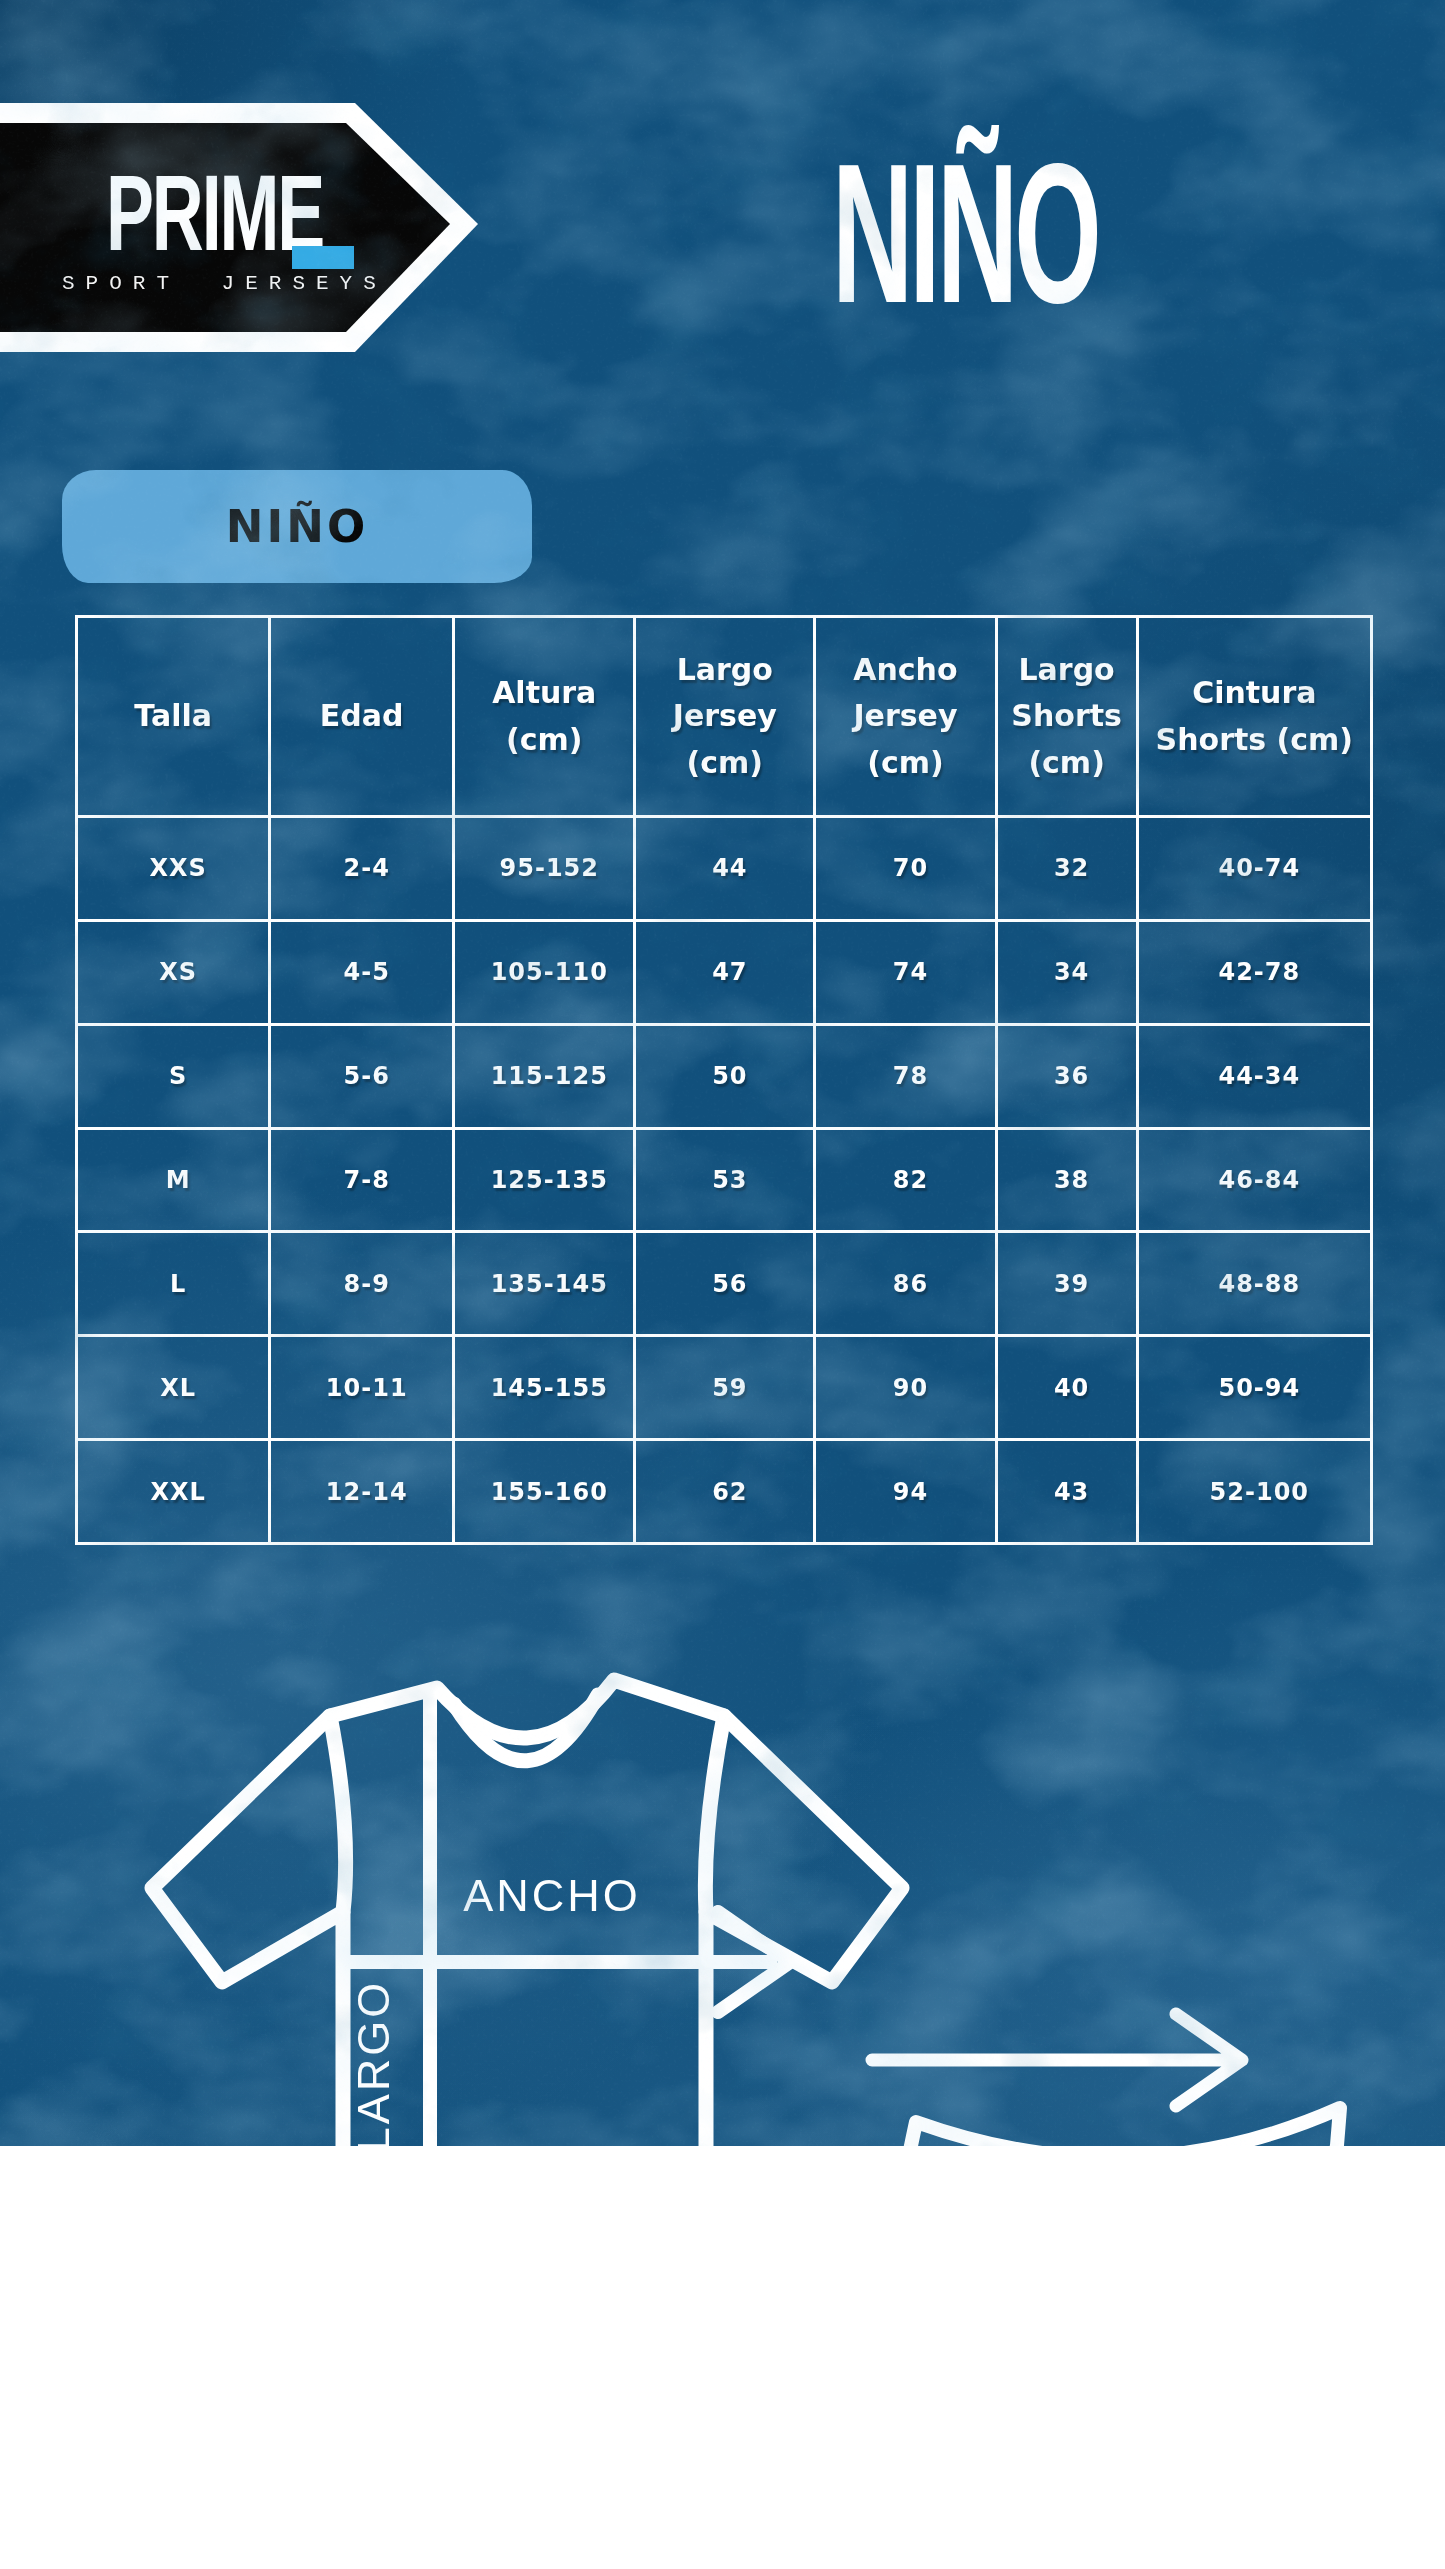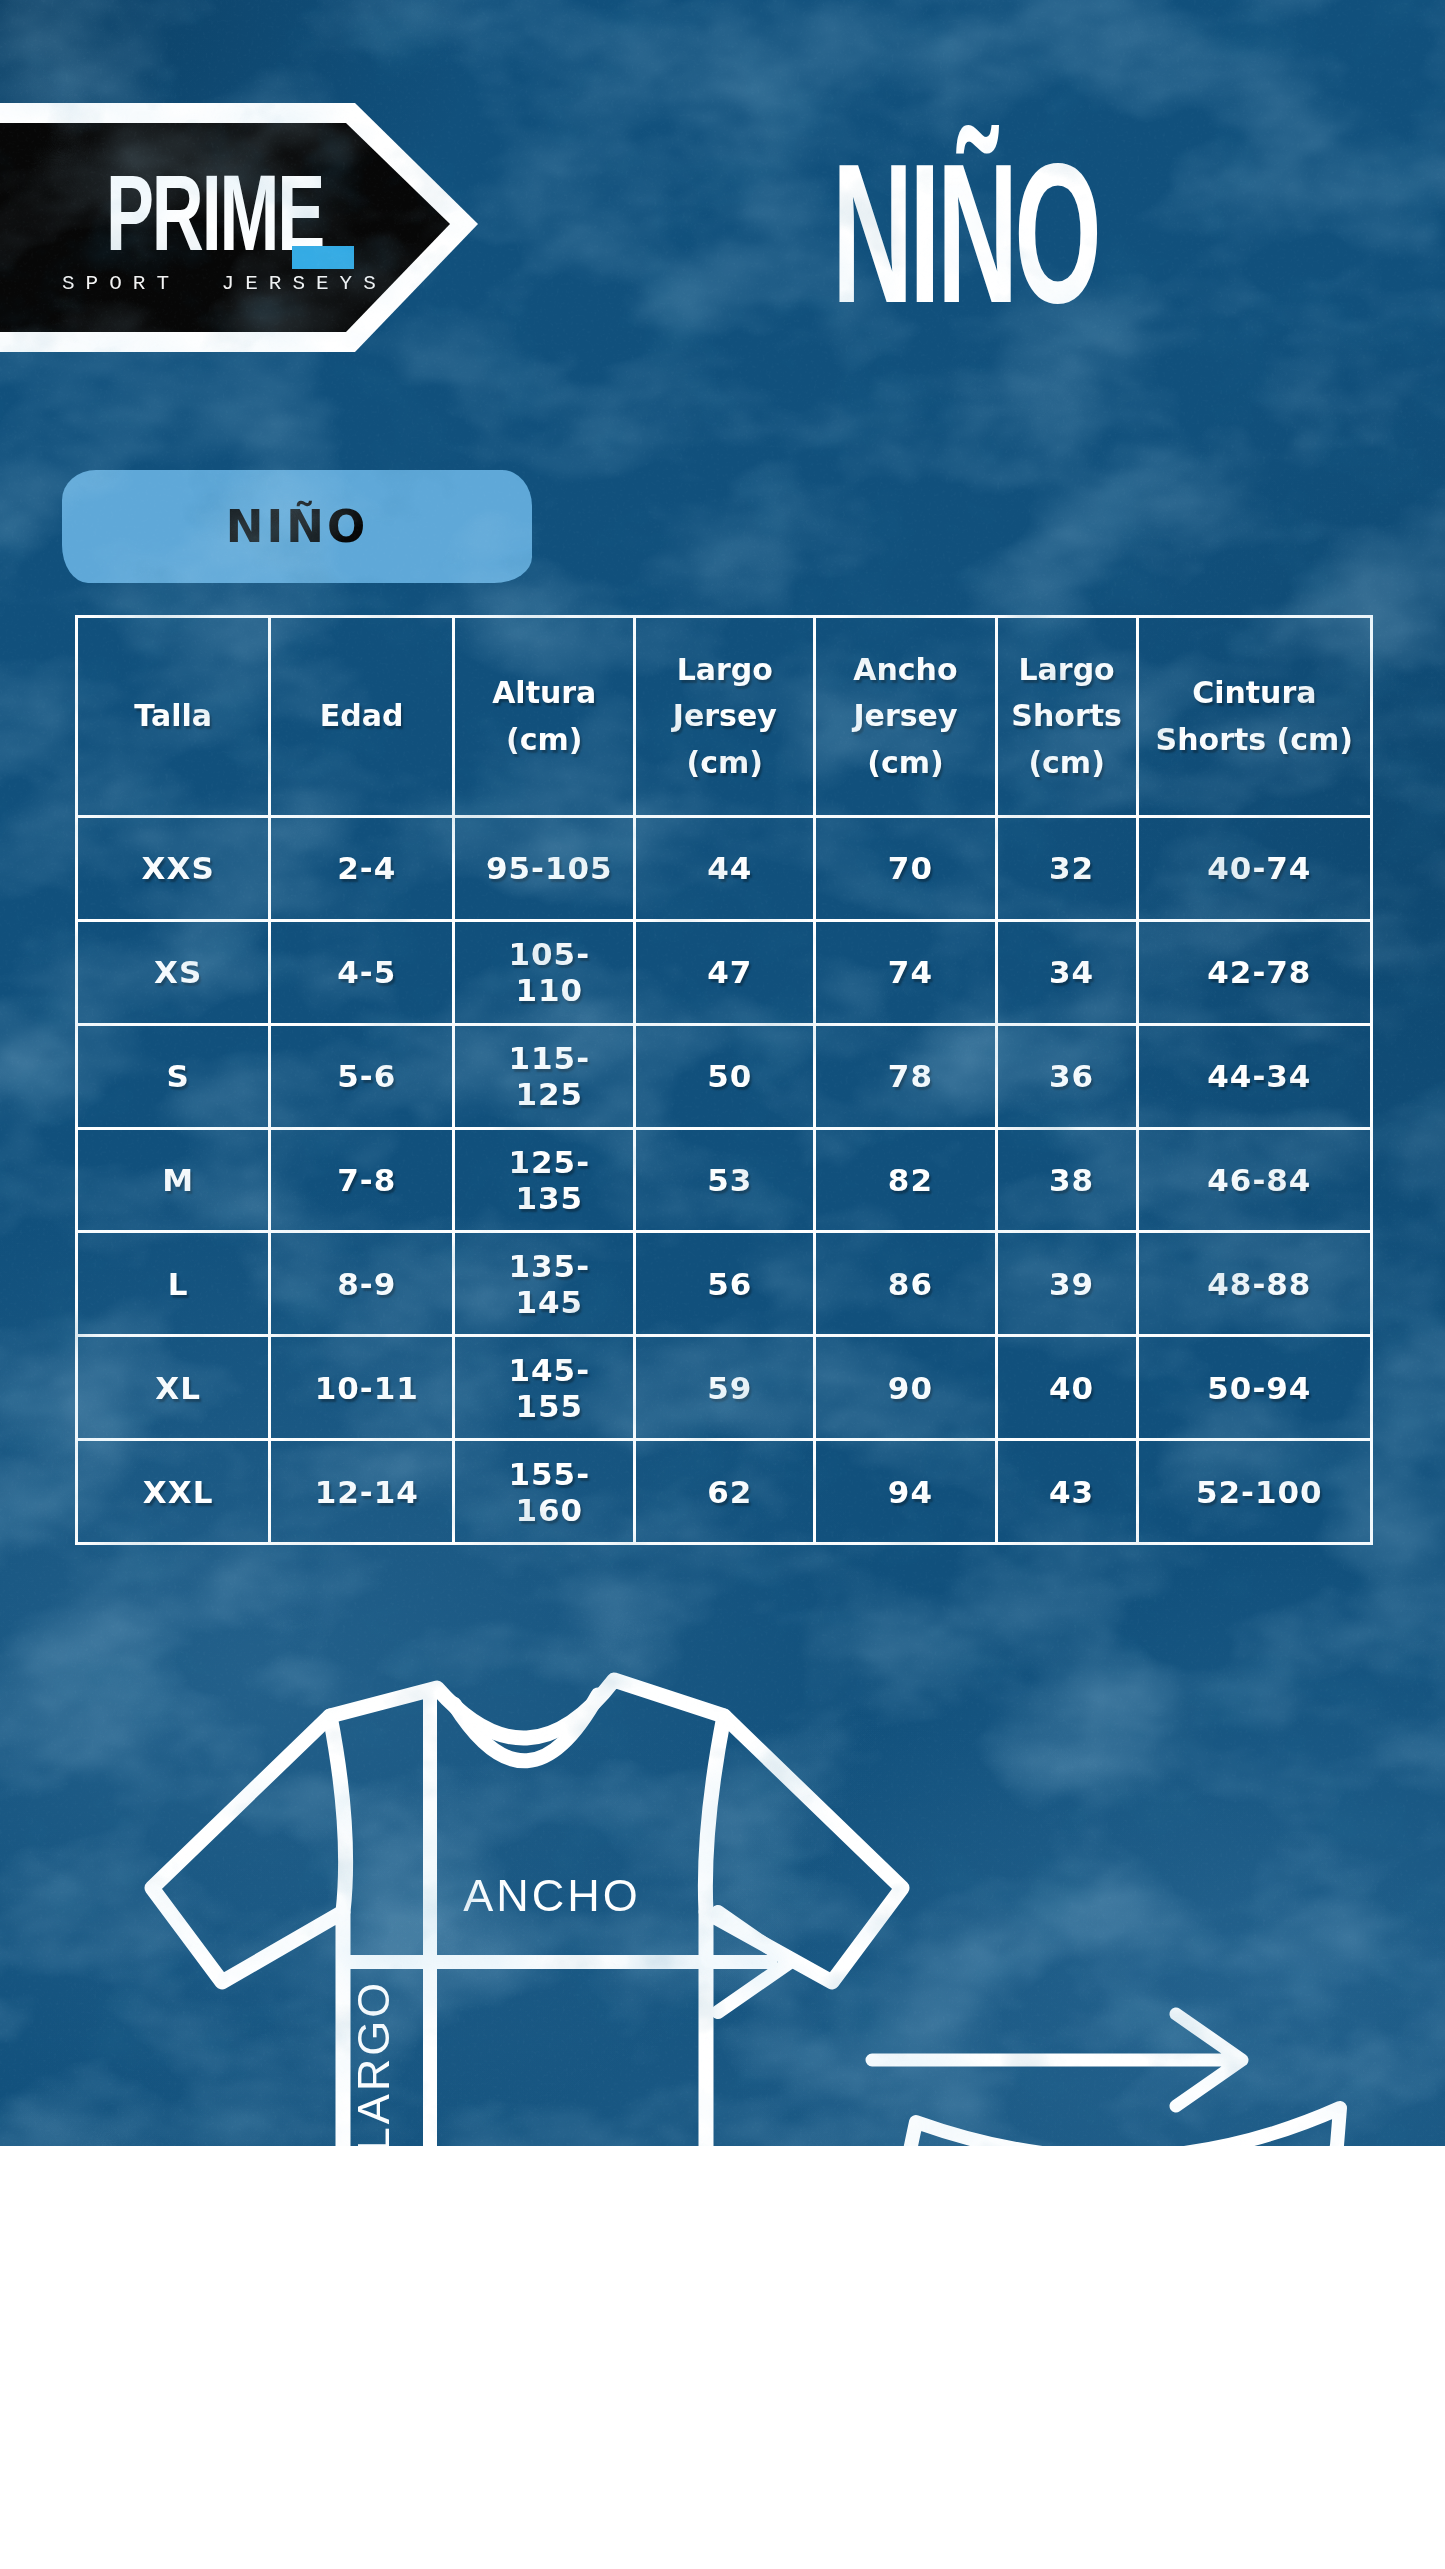--- a/index.html
+++ b/index.html
@@ -64,21 +64,21 @@
   }
   .tr { display:contents; }
   #size-table .cell {
     display:flex; align-items:center; justify-content:center; text-align:center;
     color:#ffffff; border-left:3px solid #ffffff; border-top:3px solid #ffffff;
     padding:4px 10px;
     text-shadow:2px 3px 2px rgba(0,0,0,0.30);
   }
   #size-table .tr .cell:first-child { border-left:none; }
   #size-table .tr.head .cell { border-top:none; font-size:30px; font-weight:bold; line-height:1.55; }
-  #size-table .tr.body .cell { font-size:31px; font-weight:bold; letter-spacing:1px;padding-left:20px; }
+  #size-table .tr.body .cell { font-size:24px; font-weight:bold; letter-spacing:1px;padding-left:20px; }
 
   
   svg.diagram { overflow:visible; }
   .mlabel {
     color:#ffffff; font-family:"Liberation Sans", sans-serif;
     text-align:center; font-size:45px; letter-spacing:3px; font-weight:400;
   }
   .rot { transform:rotate(-90deg); transform-origin:center center; }
 
   
@@ -110,21 +110,21 @@
       <div class="cell">Altura (cm)</div>
       <div class="cell">Largo Jersey (cm)</div>
       <div class="cell">Ancho Jersey (cm)</div>
       <div class="cell">Largo Shorts (cm)</div>
       <div class="cell">Cintura Shorts (cm)</div>
     </div>
 
     <div class="tr body">
       <div class="cell">XXS</div>
       <div class="cell">2-4</div>
-      <div class="cell">95-105</div>
+      <div class="cell">95-152</div>
       <div class="cell">44</div>
       <div class="cell">70</div>
       <div class="cell">32</div>
       <div class="cell">40-74</div>
     </div>
     <div class="tr body">
       <div class="cell">XS</div>
       <div class="cell">4-5</div>
       <div class="cell">105-110</div>
       <div class="cell">47</div>

